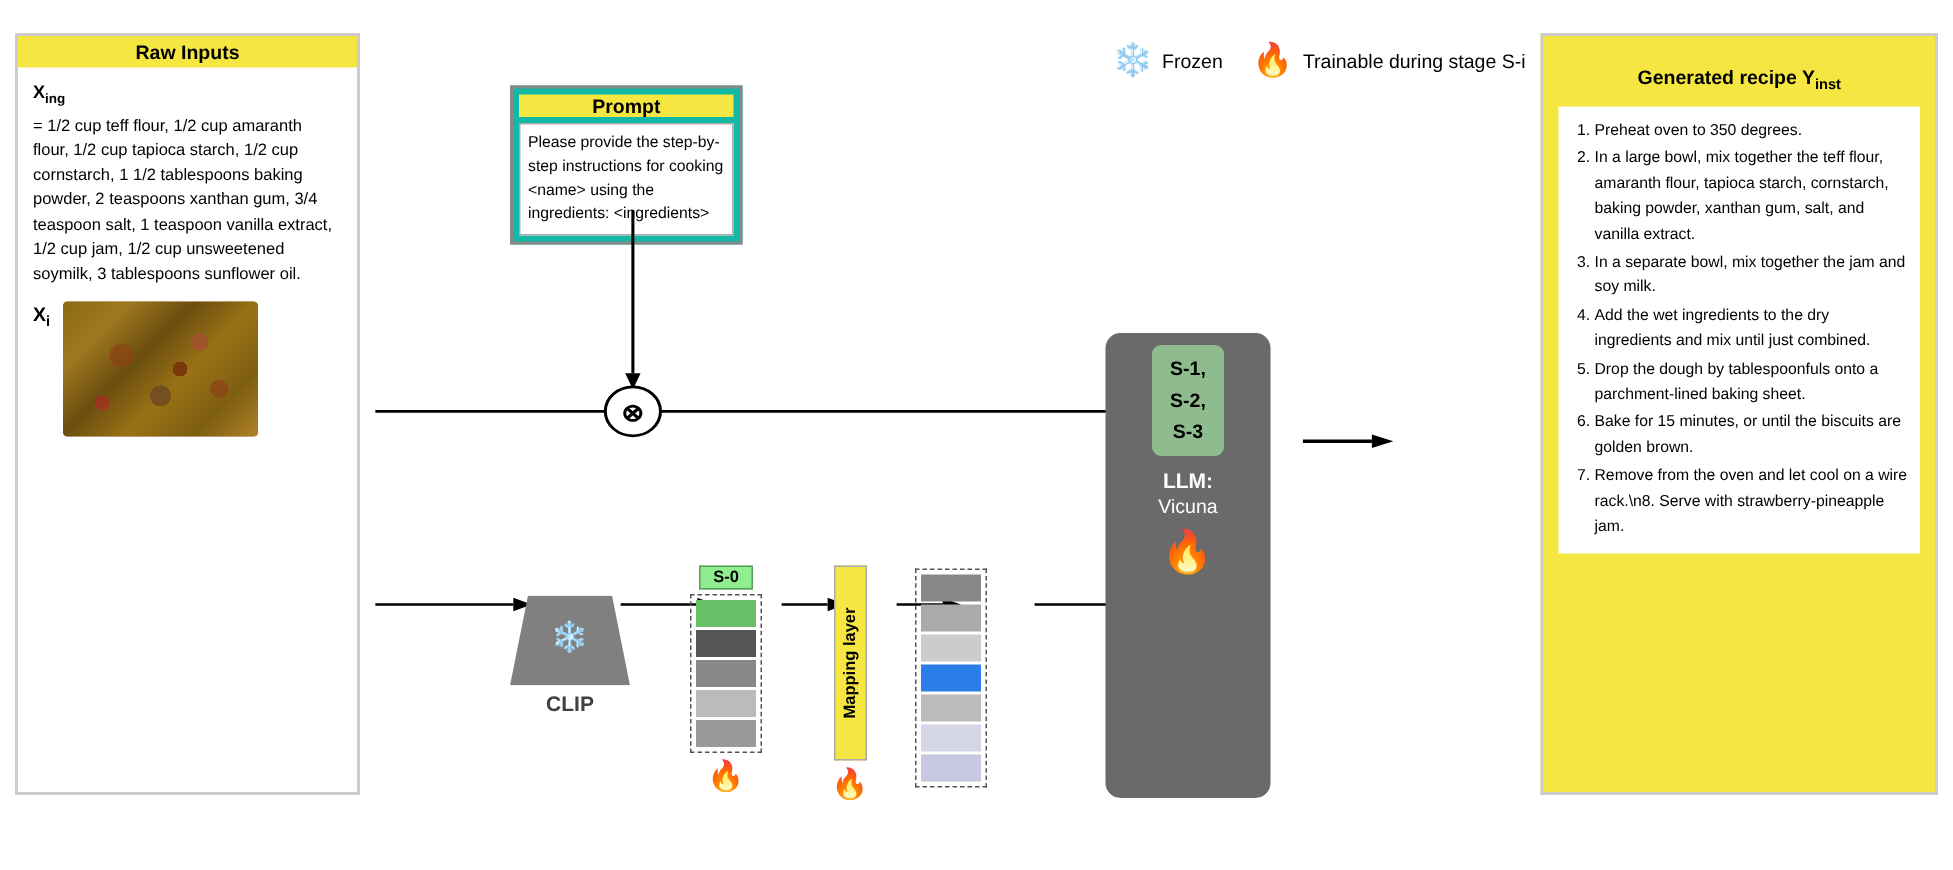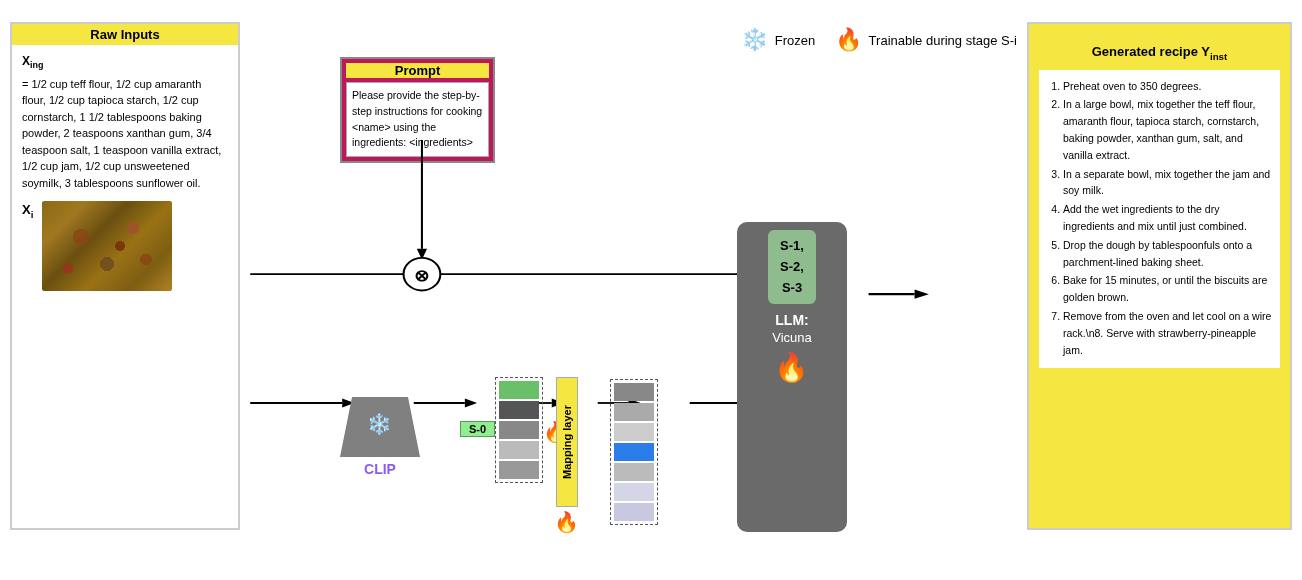--- a/index.html
+++ b/index.html
@@ -141,21 +141,21 @@
       font-weight: 500;
     }
 
     
     .prompt-box {
       position: absolute;
       top: 45px;
       left: 80px;
       width: 160px;
       border: 2px solid #888;
-      background: #be185d;
+      background: #14b8a6;
       padding: 4px;
     }
 
     .prompt-title {
       text-align: center;
       font-weight: bold;
       font-size: 13px;
       background: #f5e642;
       margin-bottom: 4px;
     }
@@ -192,28 +192,28 @@
       font-size: 20px;
       color: #4fc3f7;
       position: absolute;
       top: 15px;
     }
 
     .clip-label {
       font-weight: bold;
       font-size: 14px;
       margin-top: 4px;
-      color: #8b5cf6;
+      color: #404040;
     }
 
     
     .s0-group {
       position: absolute;
       display: flex;
-      flex-direction: row;
+      flex-direction: column;
       align-items: center;
     }
 
     .s0-label {
       background: #90ee90;
       border: 1px solid #5a9a5a;
       padding: 1px 8px;
       font-size: 11px;
       font-weight: bold;
       margin-bottom: 3px;

